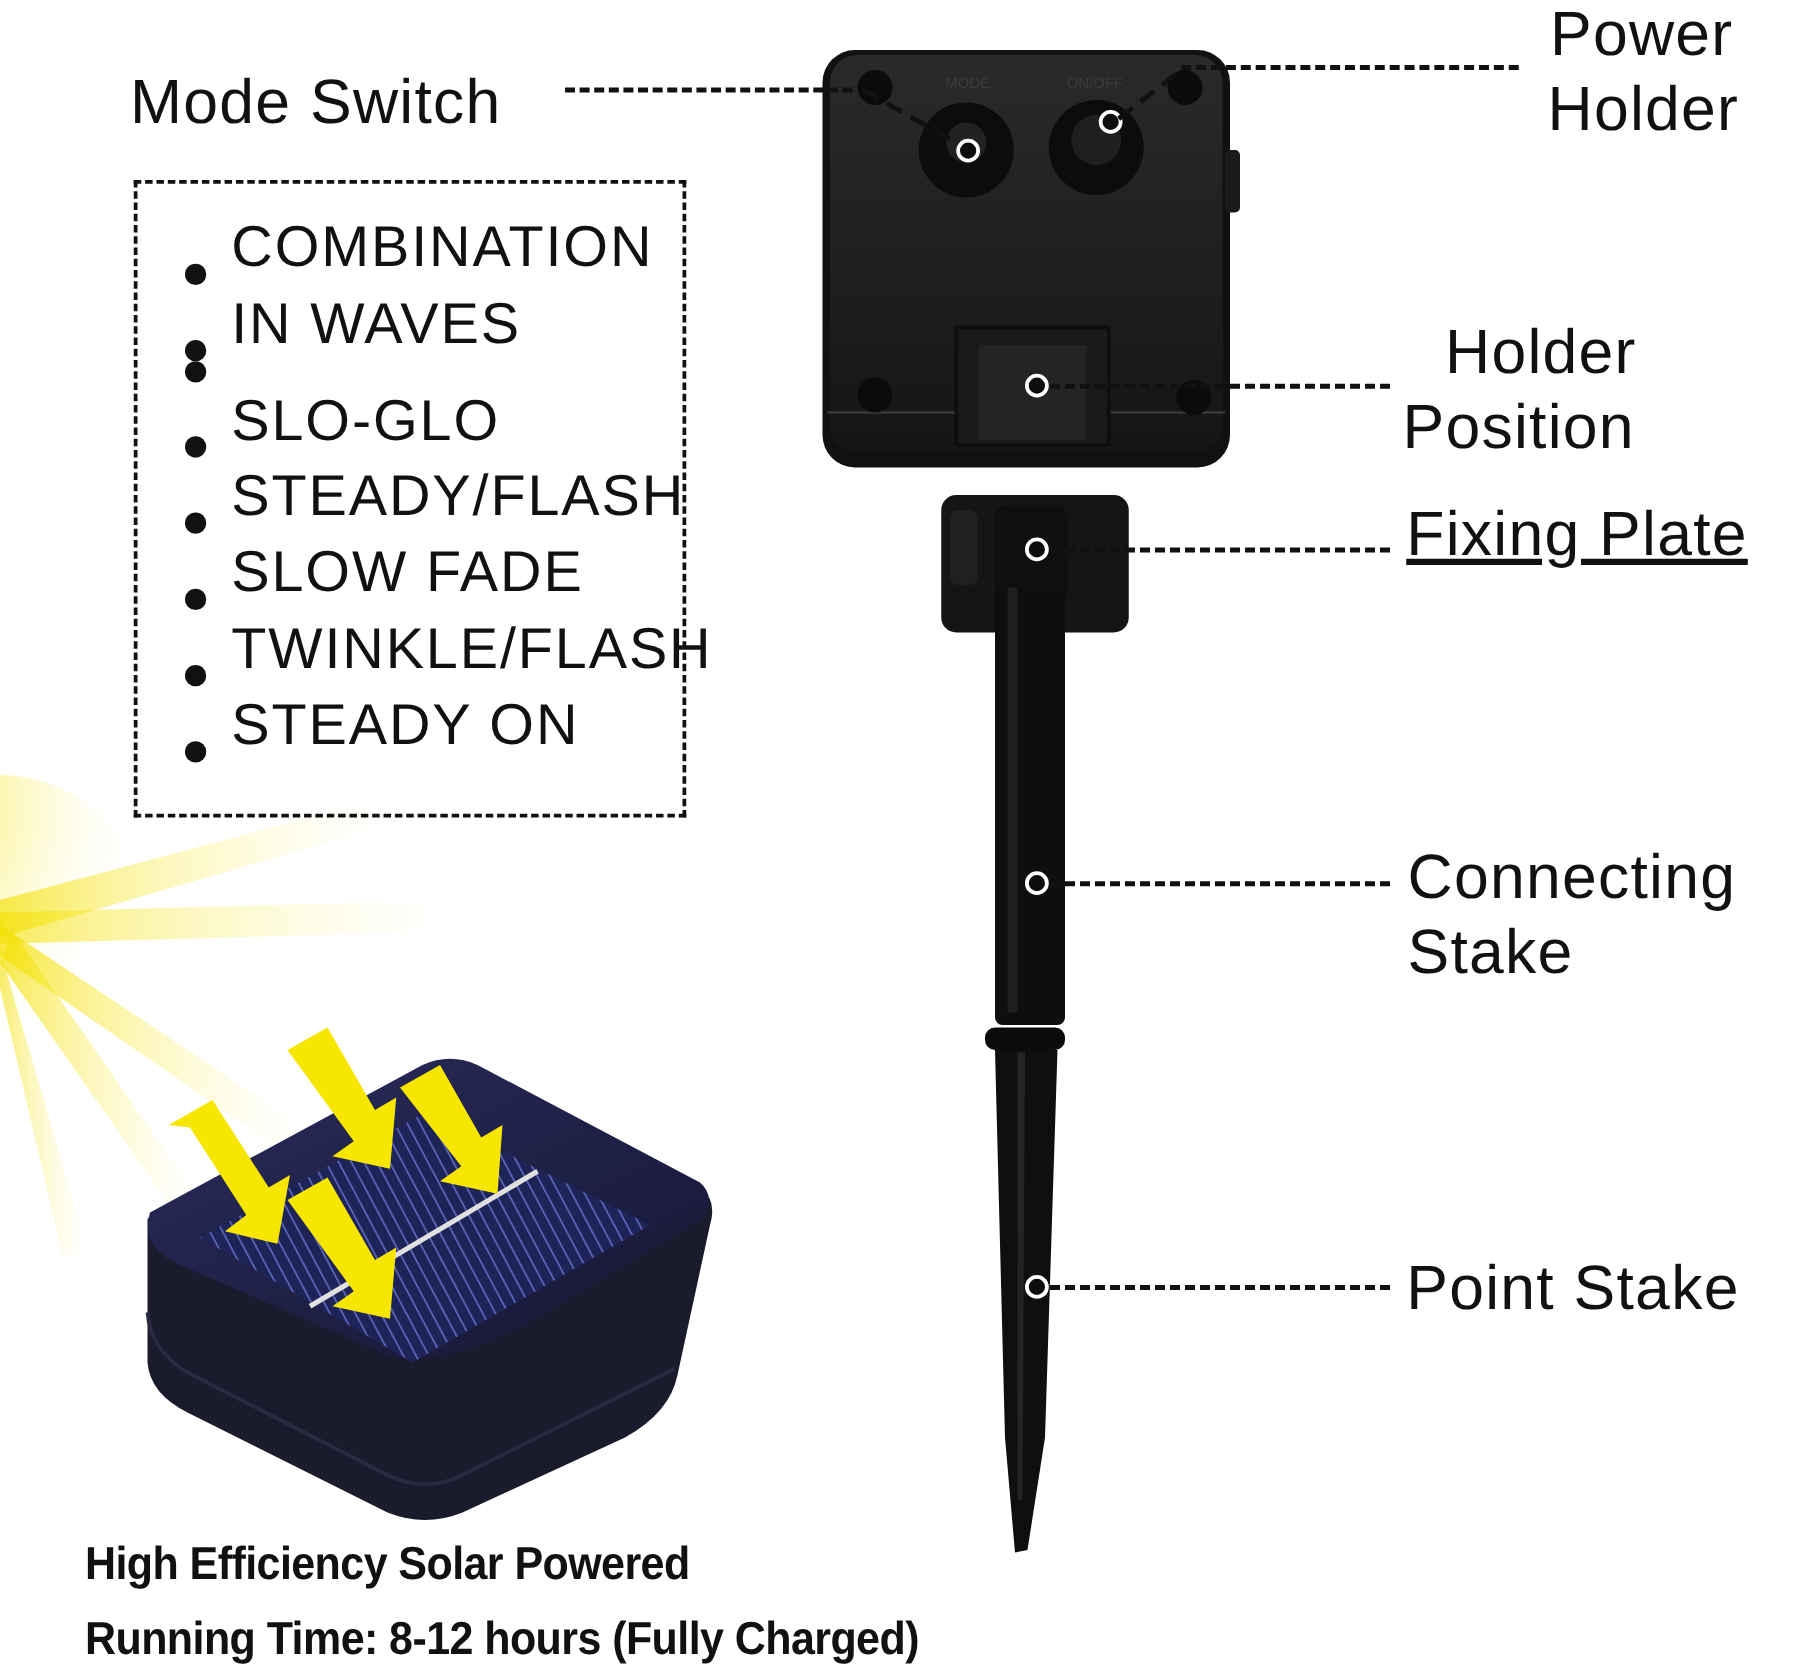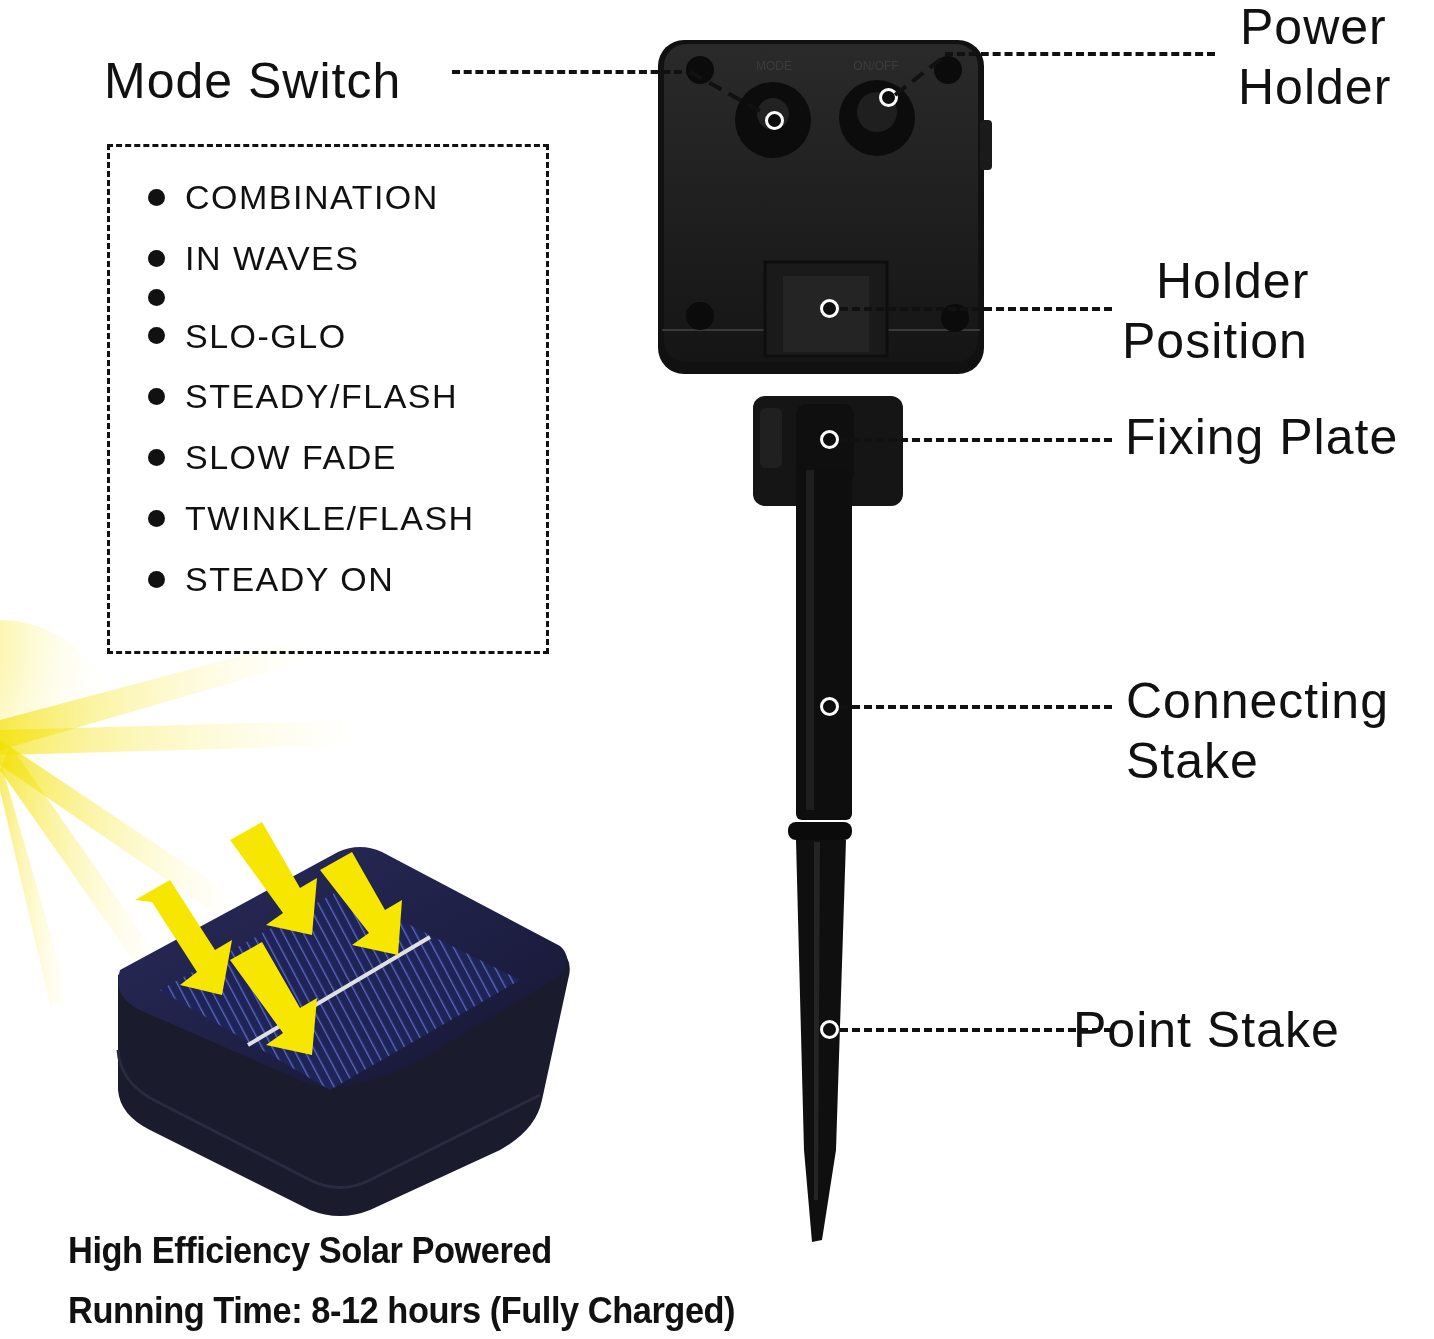--- a/index.html
+++ b/index.html
@@ -2,21 +2,21 @@
 <html><head>
 <meta charset="utf-8">
 <style>
   html,body{margin:0;padding:0;background:#ffffff;}
   body{width:1434px;height:1339px;position:relative;overflow:hidden;font-family:"Liberation Sans",sans-serif;color:#111;}
   .abs{position:absolute;}
   .callout{font-family:"Liberation Sans",sans-serif;font-size:50px;line-height:58px;color:#111;letter-spacing:1px;white-space:nowrap;}
   .dash{position:absolute;height:0;border-top:4px dashed #111;}
   .modes-box{position:absolute;left:107px;top:144px;width:442px;height:510px;border:3px dashed #111;box-sizing:border-box;}
   .modes-list{list-style:none;margin:0;padding:0;position:absolute;left:38px;top:20px;}
-  .modes-list li{font-size:34px;line-height:60.8px;letter-spacing:1.5px;display:flex;align-items:center;white-space:nowrap;}
+  .modes-list li{font-size:46px;line-height:60.8px;letter-spacing:1.5px;display:flex;align-items:flex-end;white-space:nowrap;}
   .bullet{width:17px;height:17px;border-radius:50%;background:#111;margin-right:20px;flex:none;}
   .footer{position:absolute;left:68px;font-family:"Liberation Sans",sans-serif;font-weight:bold;font-size:37px;letter-spacing:-0.5px;white-space:nowrap;transform:scaleX(0.93);transform-origin:left;}
   .marker{position:absolute;width:19px;height:19px;border-radius:50%;background:#0d0d0d;border:3px solid #fff;box-sizing:border-box;}
   svg{position:absolute;left:0;top:0;}
 </style>
 </head>
 <body>
 
 <svg width="1434" height="1339" viewBox="0 0 1434 1339">
   <defs>
@@ -117,24 +117,24 @@
 <div class="dash" style="left:840px;top:307px;width:272px;"></div>
 <div class="dash" style="left:840px;top:438px;width:272px;"></div>
 <div class="dash" style="left:840px;top:705px;width:272px;"></div>
 <div class="dash" style="left:840px;top:1028px;width:272px;"></div>
 
 <div class="abs callout" style="left:104px;top:36px;margin-top:16px;">Mode Switch</div>
 <div class="abs callout" style="left:1240px;top:-2px;">Power</div>
 <div class="abs callout" style="left:1238px;top:58px;">Holder</div>
 <div class="abs callout" style="left:1156px;top:252px;">Holder</div>
 <div class="abs callout" style="left:1122px;top:312px;">Position</div>
-<div class="abs callout" style="left:1125px;top:408px;">Fixing Plate</div>
+<div class="abs callout" style="left:1125px;top:398px;text-decoration:underline;">Fixing Plate</div>
 <div class="abs callout" style="left:1126px;top:672px;">Connecting</div>
 <div class="abs callout" style="left:1126px;top:732px;">Stake</div>
-<div class="abs callout" style="left:1073px;top:1001px;">Point Stake</div>
+<div class="abs callout" style="left:1125px;top:1001px;">Point Stake</div>
 
 <div class="modes-box">
   <ul class="modes-list">
     <li>
         <span class="bullet"></span>
         <span>COMBINATION</span>
       </li>
     <li>
         <span class="bullet"></span>
         <span>IN WAVES</span>

